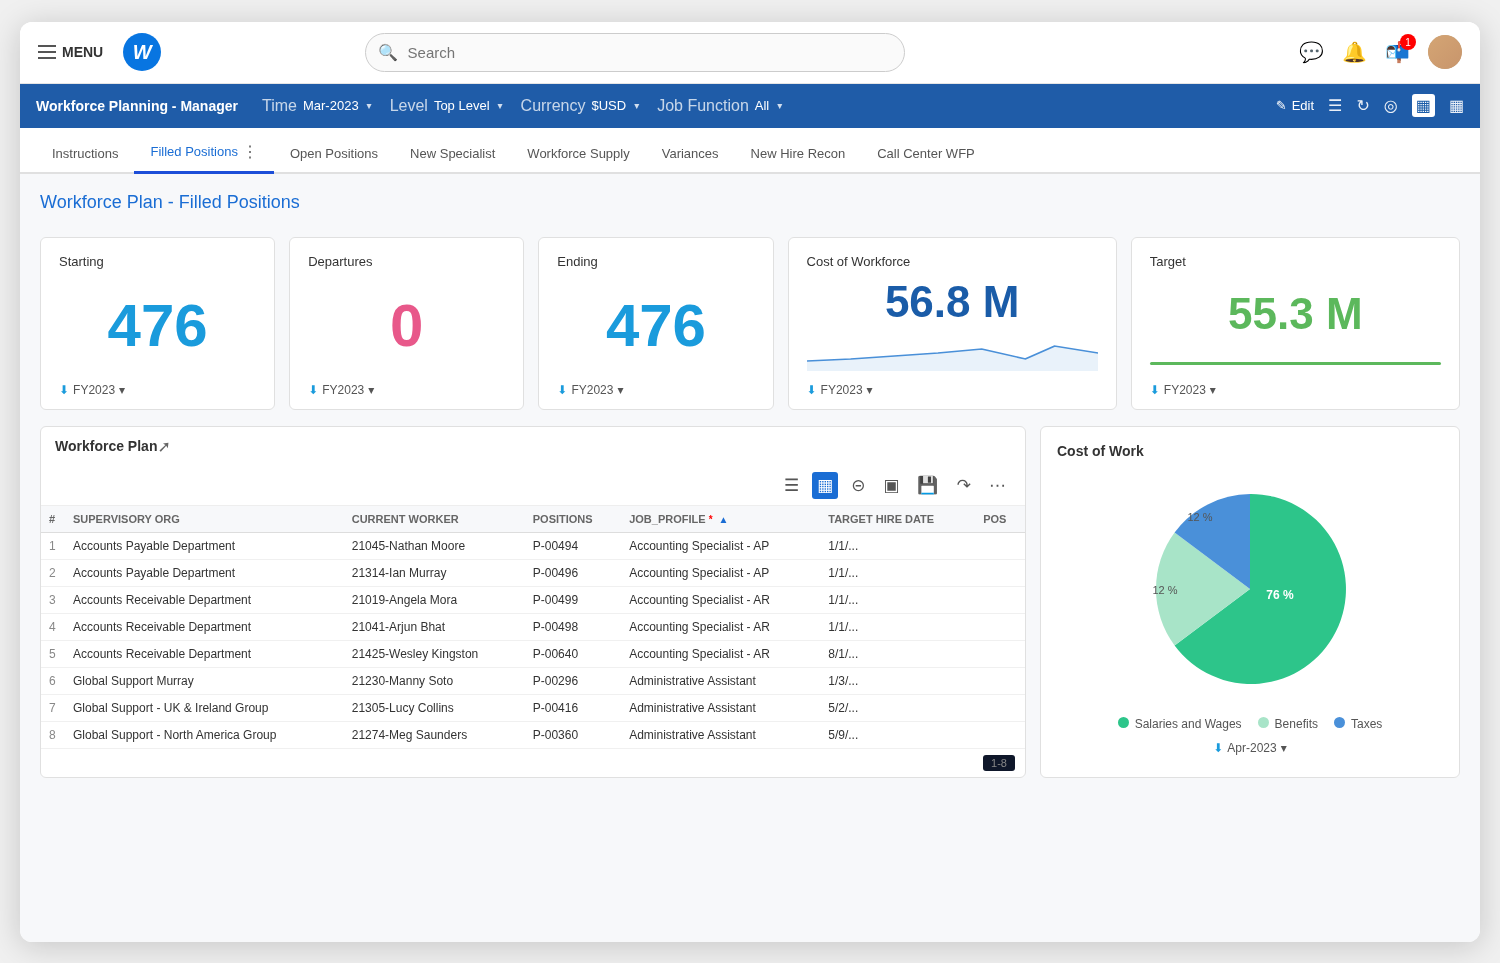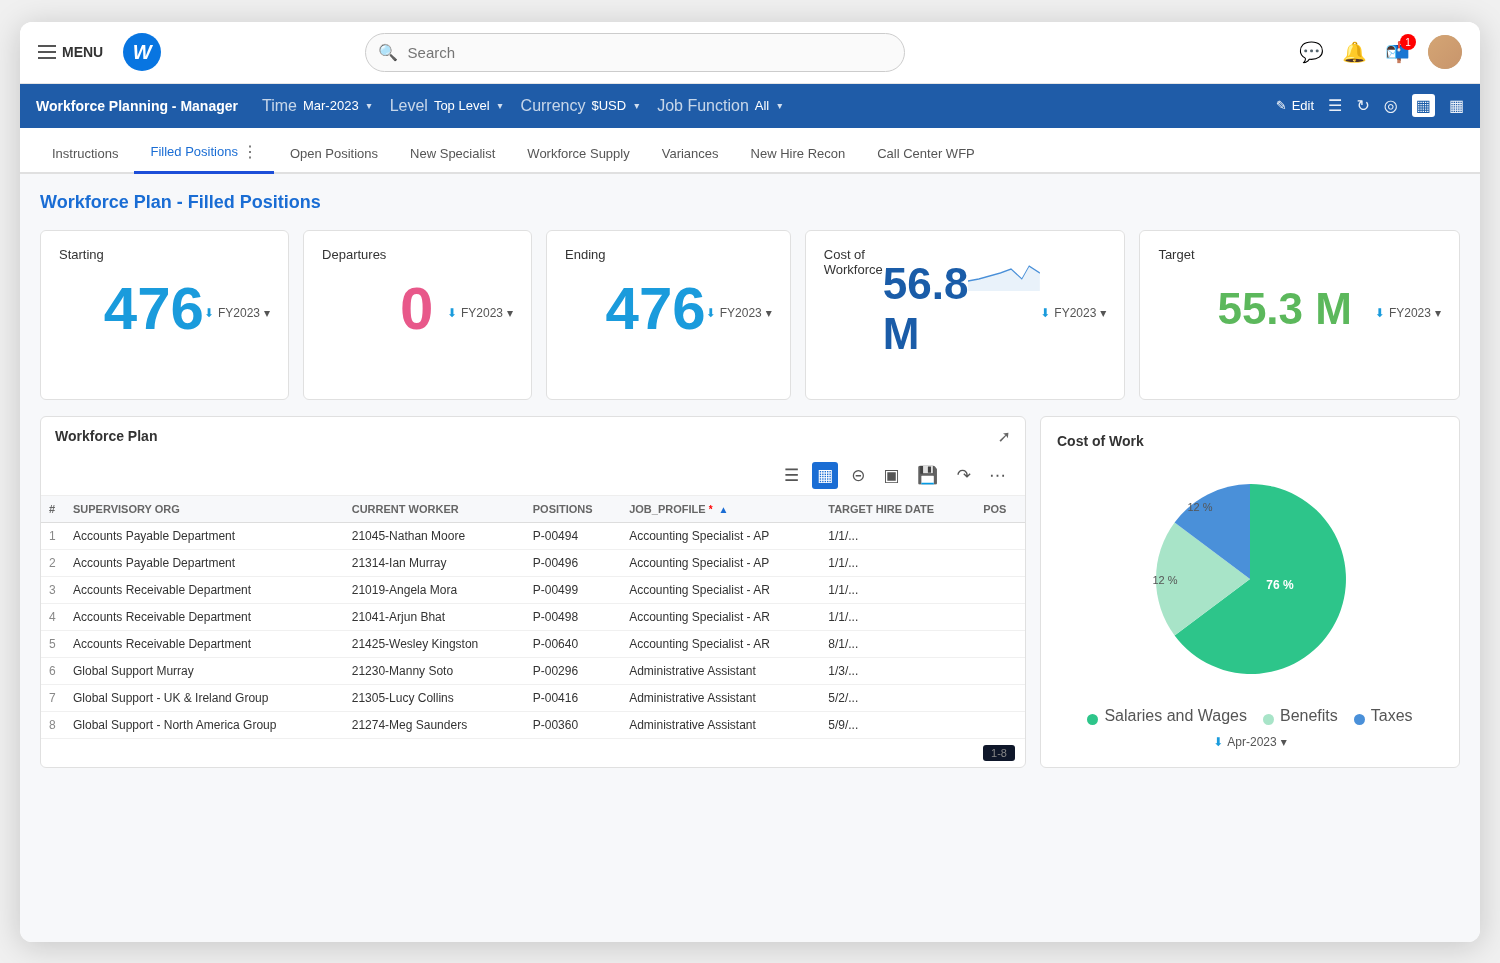--- a/index.html
+++ b/index.html
@@ -35,42 +35,42 @@
     .toolbar-action-btn { color: #fff; font-size: 13px; cursor: pointer; display: flex; align-items: center; gap: 5px; }
     .toolbar-action-icon { font-size: 16px; color: rgba(255,255,255,0.9); cursor: pointer; }
 
     
     .tabs-bar { background: #fff; display: flex; align-items: flex-end; padding: 0 16px; border-bottom: 2px solid #e0e0e0; height: 46px; }
     .tab { padding: 10px 16px; font-size: 13px; color: #555; cursor: pointer; white-space: nowrap; border-bottom: 3px solid transparent; margin-bottom: -2px; }
     .tab.active { color: #1a6dd4; border-bottom: 3px solid #1d4ed8; font-weight: 400; }
 
     
     .page-content { padding: 18px 20px; background: #f7f8fa; flex: 1; overflow-y: auto; }
-    .page-title { font-size: 18px; font-weight: 700; color: #1a6dd4; margin-bottom: 17px; }
+    .page-title { font-size: 18px; font-weight: 400; color: #1a6dd4; margin-bottom: 24px; }
 
     
     .metric-row { display: grid; grid-template-columns: 1fr 1fr 1fr 1.4fr 1.4fr; gap: 14px; margin-bottom: 16px; }
-    .metric-card { background: #fff; border-radius: 6px; border: 1px solid #e0e0e0; padding: 16px 18px 28px; display: flex; flex-direction: row; min-height: 170px; }
+    .metric-card { background: #fff; border-radius: 6px; border: 1px solid #e0e0e0; padding: 16px 18px 12px; display: flex; flex-direction: column; min-height: 170px; }
     .metric-label { font-size: 13px; color: #333; font-weight: 500; margin-bottom: 8px; }
     .metric-value { font-size: 60px; font-weight: 700; flex: 1; display: flex; align-items: center; justify-content: center; }
     .metric-value.blue { color: #1a9bdc; }
     .metric-value.pink { color: #e8588a; }
     .metric-value.dark-blue { color: #1a5ca8; font-size: 44px; }
     .metric-value.green { color: #5cb85c; font-size: 44px; }
     .metric-footer { display: flex; align-items: center; gap: 4px; font-size: 12px; color: #555; margin-top: 8px; cursor: pointer; }
     .sparkline { height: 40px; margin: 4px 0; }
     .sparkline svg { width: 100%; height: 40px; }
     .solid-line { height: 3px; background: #5cb85c; border-radius: 2px; margin: 10px 0; }
 
     
     .bottom-row { display: grid; grid-template-columns: 1fr 420px; gap: 14px; }
 
     
     .wp-table-card { background: #fff; border-radius: 6px; border: 1px solid #e0e0e0; padding: 0; overflow: hidden; }
-    .wp-table-header { display: flex; align-items: center; justify-content: space-between; padding: 10px 14px; }
+    .wp-table-header { display: flex; align-items: center; padding: 10px 14px; }
     .wp-table-title { font-size: 14px; font-weight: 600; color: #333; }
     .wp-expand-btn { font-size: 16px; color: #666; cursor: pointer; }
     .wp-toolbar { display: flex; align-items: center; gap: 8px; padding: 6px 14px; border-bottom: 1px solid #eee; justify-content: flex-end; }
     .wp-tool-btn { font-size: 17px; color: #555; cursor: pointer; padding: 3px 5px; }
     .wp-tool-btn.active { background: #1a6dd4; color: #fff; border-radius: 3px; }
     .table-wrap { overflow-x: auto; }
     table { width: 100%; border-collapse: collapse; font-size: 12px; }
     thead tr { background: #f7f8fa; }
     th { padding: 7px 8px; text-align: left; color: #666; font-weight: 600; font-size: 11px; border-bottom: 1.5px solid #ddd; white-space: nowrap; }
     td { padding: 6px 8px; color: #333; border-bottom: 1px solid #f0f0f0; white-space: nowrap; }
@@ -78,21 +78,21 @@
     .sort-icon { color: #1a6dd4; font-size: 10px; margin-left: 3px; }
     .required { color: red; font-size: 10px; }
     .table-footer { display: flex; justify-content: flex-end; padding: 6px 10px; }
     .table-page-info { font-size: 11px; color: #888; background: #0f172a; padding: 2px 8px; border-radius: 3px; }
 
     
     .pie-card { background: #fff; border-radius: 6px; border: 1px solid #e0e0e0; padding: 16px; }
     .pie-card-title { font-size: 14px; font-weight: 600; color: #333; margin-bottom: 10px; }
     .pie-chart-wrap { display: flex; justify-content: center; align-items: center; padding: 10px 0; }
     .pie-legend { display: flex; justify-content: center; gap: 16px; margin-top: 8px; flex-wrap: wrap; }
-    .legend-item { display: flex; align-items: flex-end; gap: 6px; font-size: 16px; color: #555; }
+    .legend-item { display: flex; align-items: flex-start; gap: 6px; font-size: 12px; color: #555; }
     .legend-dot { width: 11px; height: 11px; border-radius: 50%; }
     .pie-footer { display: flex; align-items: center; justify-content: center; gap: 4px; font-size: 12px; color: #555; margin-top: 10px; cursor: pointer; }
   </style>
 </head>
 <body>
 
 <div class="app-frame">
 
   <div class="top-nav">
     <div class="menu-btn">

